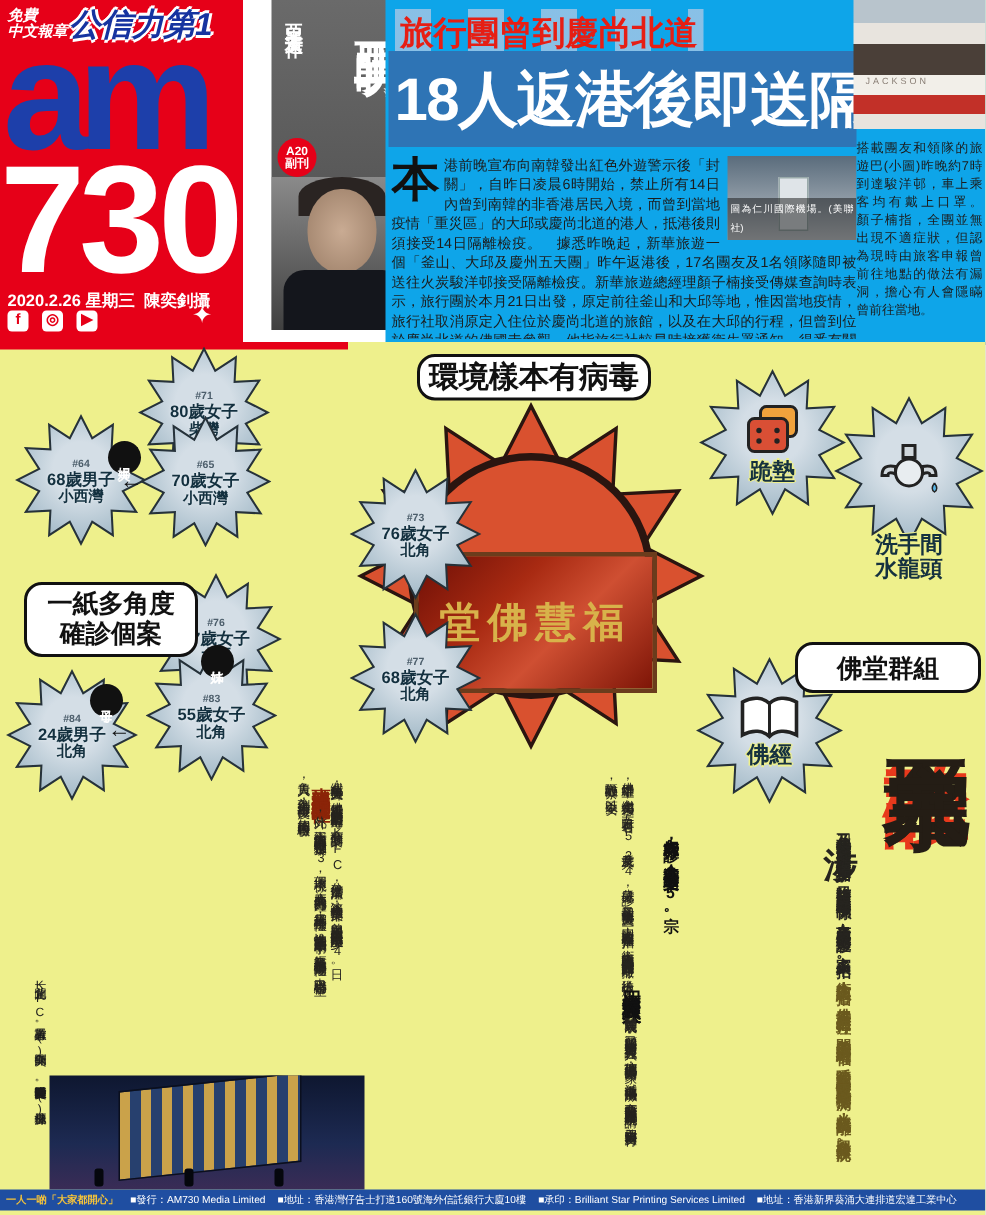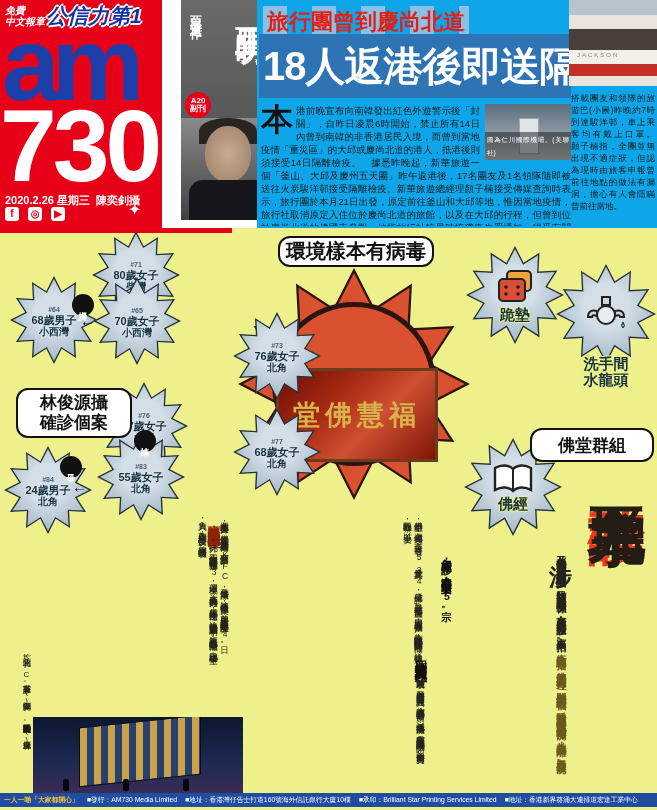--- a/index.html
+++ b/index.html
@@ -245,21 +245,21 @@
         </div>
     </div>
 
     <div class="abs badge" style="left:72px;top:66px;">夫婦</div>
     <div class="abs arrow" style="left:80px;top:84px;">←</div>
     <div class="abs badge" style="left:134px;top:202px;">姊妹</div>
     <div class="abs badge" style="left:60px;top:228px;">母子</div>
     <div class="abs arrow" style="left:72px;top:250px;">←</div>
 
     <div class="abs label-box" style="left:16px;top:160px;width:112px;height:46px;font-size:17px;line-height:20px;">
-      <div>林俊源攝</div>
+      <div>一紙多角度</div>
       <div>確診個案</div>
     </div>
 
     <div class="abs vnode" style="left:466px;top:18px;width:98px;height:98px;">
       <div class="sOut star"></div>
         <div class="sIn star"></div>
       <div class="ntext">
         <svg width="44" height="40" viewBox="0 0 44 40">
           <rect x="14" y="4" width="24" height="20" rx="4" fill="#f0a23c" stroke="#222" stroke-width="2"></rect>
           <rect x="6" y="12" width="26" height="22" rx="4" fill="#d94f35" stroke="#222" stroke-width="2"></rect>

